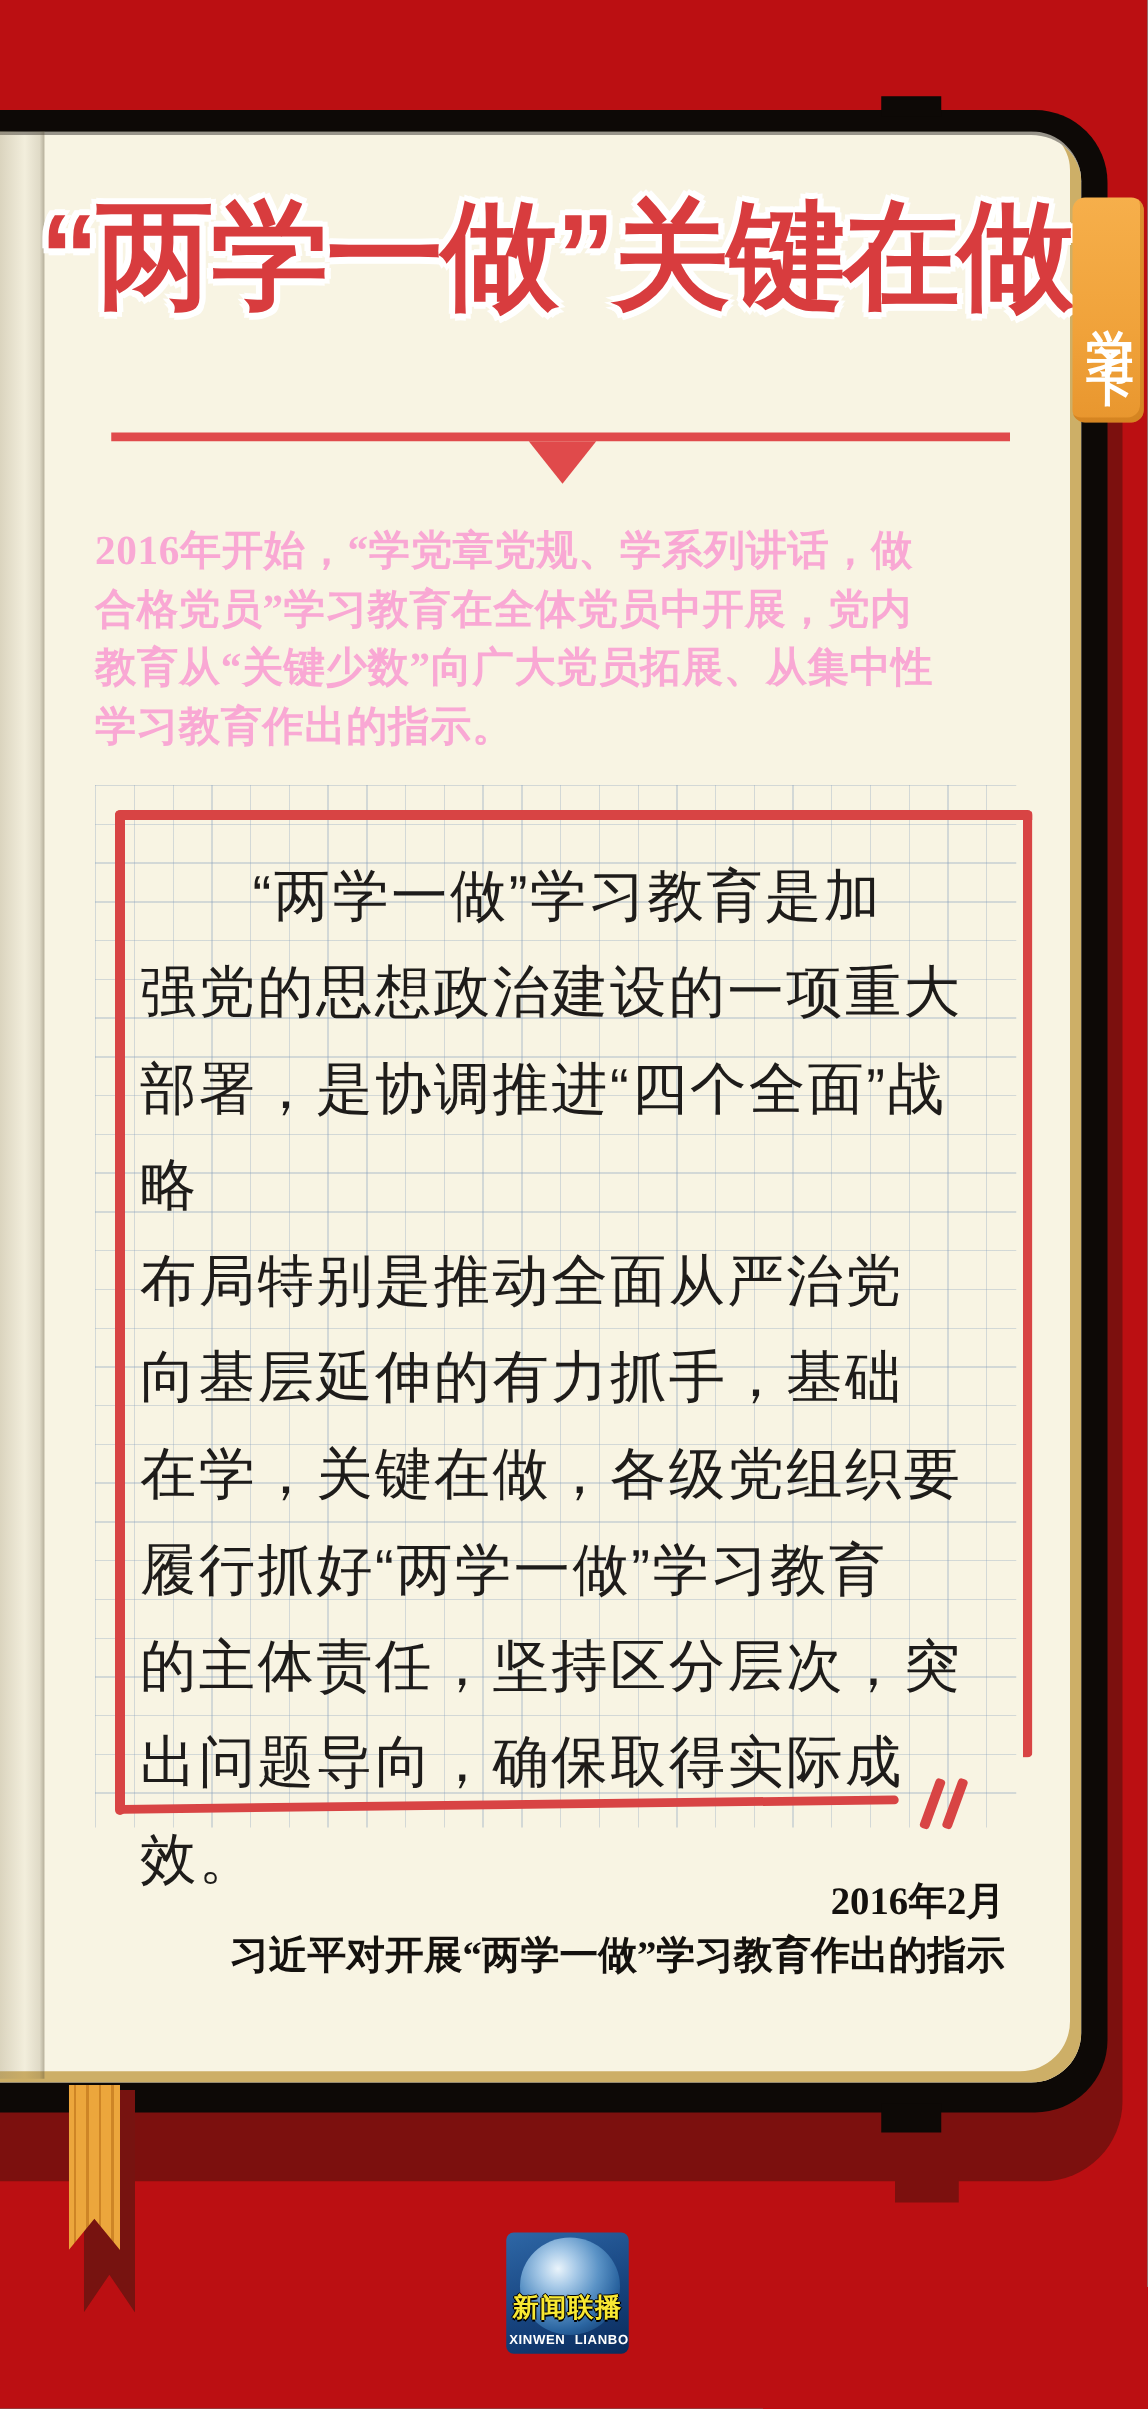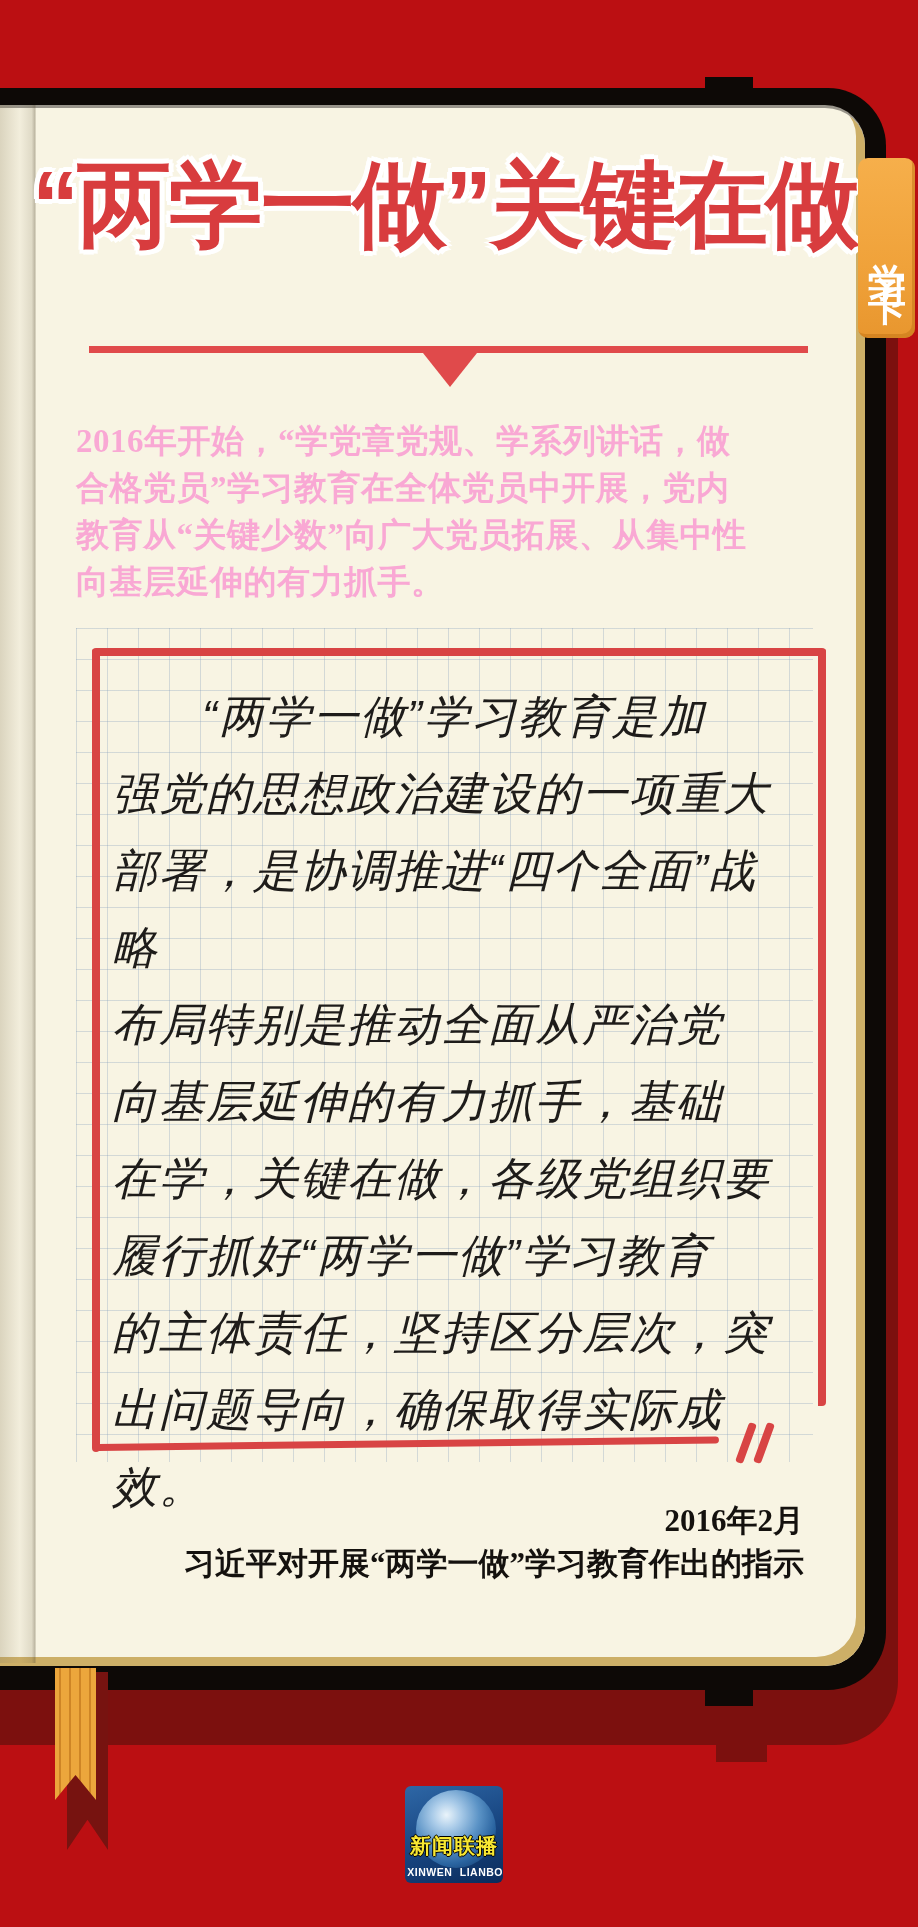--- a/index.html
+++ b/index.html
@@ -102,21 +102,21 @@
     transform:rotate(-0.7deg); transform-origin:left center;
   }
   .quote-slash-1,.quote-slash-2{
     position:absolute; width:8px; height:42px; background:#D84444;
     border-radius:3px; transform:rotate(20deg);
   }
   .quote-slash-1{left:742px; top:1422px;}
   .quote-slash-2{left:760px; top:1422px;}
   .quote-text{
     position:absolute; left:112px; top:678px; width:684px;
-    color:#1E1C1A; font-size:45px; line-height:77px; letter-spacing:2px;font-style:italic;
+    color:#1E1C1A; font-size:45px; line-height:77px; letter-spacing:2px;
   }
   .quote-text .ln.first{text-indent:90px;}
   
   .attribution{
     position:absolute; left:80px; top:1500px; width:724px; text-align:right;
     font-family:"Liberation Serif","DejaVu Serif",serif;
     font-weight:bold; color:#14110E;
   }
   .attribution .date{font-size:31px; line-height:42px;}
   .attribution .source{font-size:31px; line-height:44px;}
@@ -178,21 +178,21 @@
 
     <div class="main-title">“两学一做”关键在做</div>
 
     <div class="divider-line"></div>
     <div class="divider-arrow"></div>
 
     <div class="intro">
       <div class="ln">2016年开始，“学党章党规、学系列讲话，做</div>
       <div class="ln">合格党员”学习教育在全体党员中开展，党内</div>
       <div class="ln">教育从“关键少数”向广大党员拓展、从集中性</div>
-      <div class="ln">向基层延伸的有力抓手。</div>
+      <div class="ln">学习教育作出的指示。</div>
     </div>
 
     <div class="grid-paper"></div>
     <div class="quote-border"></div>
     <div class="quote-border-left-ext"></div>
     <div class="quote-border-bottom"></div>
     <div class="quote-slash-1"></div>
     <div class="quote-slash-2"></div>
 
     <div class="quote-text">

